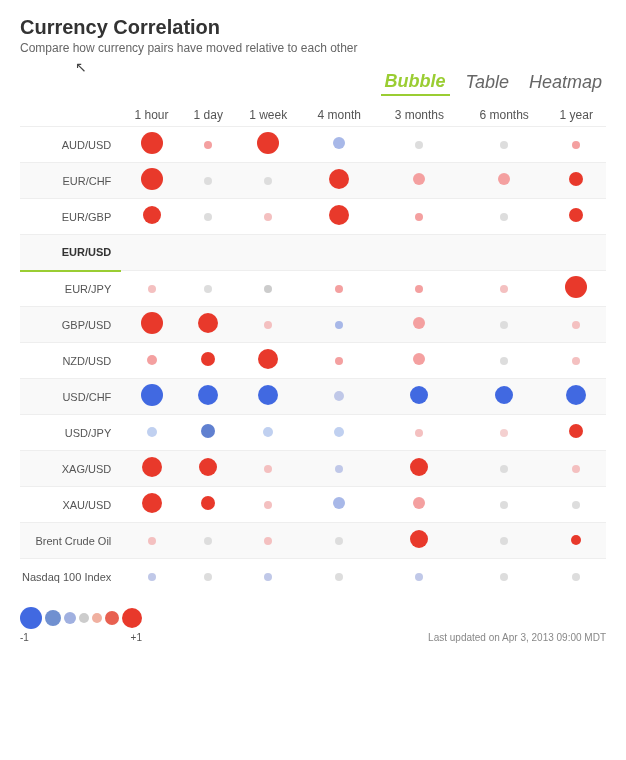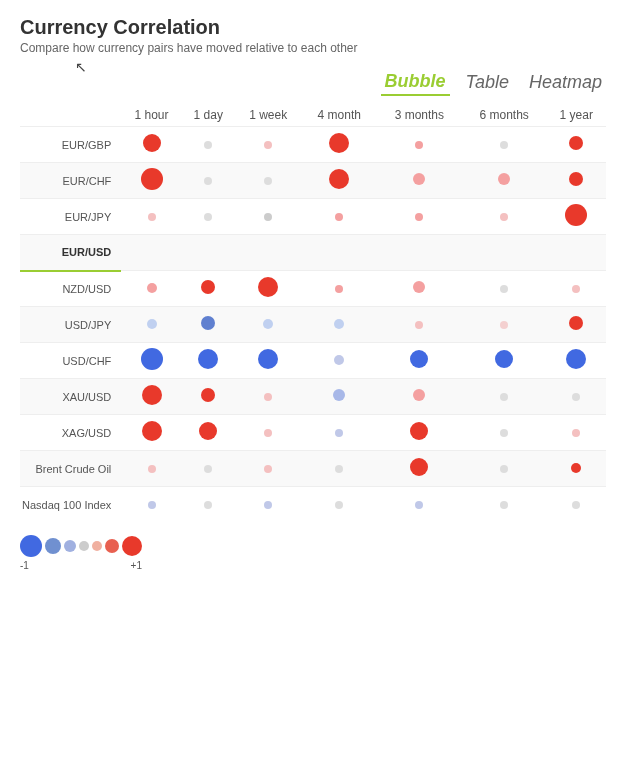--- a/index.html
+++ b/index.html
@@ -51,109 +51,129 @@
         <th>1 hour</th>
         <th>1 day</th>
         <th>1 week</th>
         <th>4 month</th>
         <th>3 months</th>
         <th>6 months</th>
         <th>1 year</th>
       </tr>
     </thead>
     <tbody id="table-body">
+    <tr>
+          <td class="label">AUD/USD</td>
+          <td><span class="bubble" style="width: 22px; height: 22px; background: rgb(232, 57, 43);"></span></td>
+          <td><span class="bubble" style="width: 8px; height: 8px; background: rgb(244, 160, 160);"></span></td>
+          <td><span class="bubble" style="width: 22px; height: 22px; background: rgb(232, 57, 43);"></span></td>
+          <td><span class="bubble" style="width: 12px; height: 12px; background: rgb(168, 184, 232);"></span></td>
+          <td><span class="bubble" style="width: 8px; height: 8px; background: rgb(221, 221, 221);"></span></td>
+          <td><span class="bubble" style="width: 8px; height: 8px; background: rgb(221, 221, 221);"></span></td>
+          <td><span class="bubble" style="width: 8px; height: 8px; background: rgb(244, 160, 160);"></span></td>
+        </tr>
+        <tr>
+          <td class="label">EUR/CHF</td>
+          <td><span class="bubble" style="width: 22px; height: 22px; background: rgb(232, 57, 43);"></span></td>
+          <td><span class="bubble" style="width: 8px; height: 8px; background: rgb(221, 221, 221);"></span></td>
+          <td><span class="bubble" style="width: 8px; height: 8px; background: rgb(221, 221, 221);"></span></td>
+          <td><span class="bubble" style="width: 20px; height: 20px; background: rgb(232, 57, 43);"></span></td>
+          <td><span class="bubble" style="width: 12px; height: 12px; background: rgb(244, 160, 160);"></span></td>
+          <td><span class="bubble" style="width: 12px; height: 12px; background: rgb(244, 160, 160);"></span></td>
+          <td><span class="bubble" style="width: 14px; height: 14px; background: rgb(232, 57, 43);"></span></td>
+        </tr>
         <tr>
           <td class="label">EUR/GBP</td>
           <td><span class="bubble" style="width: 18px; height: 18px; background: rgb(232, 57, 43);"></span></td>
           <td><span class="bubble" style="width: 8px; height: 8px; background: rgb(221, 221, 221);"></span></td>
           <td><span class="bubble" style="width: 8px; height: 8px; background: rgb(244, 192, 192);"></span></td>
           <td><span class="bubble" style="width: 20px; height: 20px; background: rgb(232, 57, 43);"></span></td>
           <td><span class="bubble" style="width: 8px; height: 8px; background: rgb(244, 160, 160);"></span></td>
           <td><span class="bubble" style="width: 8px; height: 8px; background: rgb(221, 221, 221);"></span></td>
           <td><span class="bubble" style="width: 14px; height: 14px; background: rgb(232, 57, 43);"></span></td>
         </tr>
         <tr>
-          <td class="label">EUR/CHF</td>
-          <td><span class="bubble" style="width: 22px; height: 22px; background: rgb(232, 57, 43);"></span></td>
-          <td><span class="bubble" style="width: 8px; height: 8px; background: rgb(221, 221, 221);"></span></td>
-          <td><span class="bubble" style="width: 8px; height: 8px; background: rgb(221, 221, 221);"></span></td>
-          <td><span class="bubble" style="width: 20px; height: 20px; background: rgb(232, 57, 43);"></span></td>
-          <td><span class="bubble" style="width: 12px; height: 12px; background: rgb(244, 160, 160);"></span></td>
-          <td><span class="bubble" style="width: 12px; height: 12px; background: rgb(244, 160, 160);"></span></td>
-          <td><span class="bubble" style="width: 14px; height: 14px; background: rgb(232, 57, 43);"></span></td>
+          <td class="label highlighted">EUR/USD</td>
+          <td></td>
+          <td></td>
+          <td></td>
+          <td></td>
+          <td></td>
+          <td></td>
+          <td></td>
         </tr>
         <tr>
           <td class="label">EUR/JPY</td>
           <td><span class="bubble" style="width: 8px; height: 8px; background: rgb(244, 192, 192);"></span></td>
           <td><span class="bubble" style="width: 8px; height: 8px; background: rgb(221, 221, 221);"></span></td>
           <td><span class="bubble" style="width: 8px; height: 8px; background: rgb(204, 204, 204);"></span></td>
           <td><span class="bubble" style="width: 8px; height: 8px; background: rgb(244, 160, 160);"></span></td>
           <td><span class="bubble" style="width: 8px; height: 8px; background: rgb(244, 160, 160);"></span></td>
           <td><span class="bubble" style="width: 8px; height: 8px; background: rgb(244, 192, 192);"></span></td>
           <td><span class="bubble" style="width: 22px; height: 22px; background: rgb(232, 57, 43);"></span></td>
         </tr>
         <tr>
-          <td class="label highlighted">EUR/USD</td>
-          <td></td>
-          <td></td>
-          <td></td>
-          <td></td>
-          <td></td>
-          <td></td>
-          <td></td>
+          <td class="label">GBP/USD</td>
+          <td><span class="bubble" style="width: 22px; height: 22px; background: rgb(232, 57, 43);"></span></td>
+          <td><span class="bubble" style="width: 20px; height: 20px; background: rgb(232, 57, 43);"></span></td>
+          <td><span class="bubble" style="width: 8px; height: 8px; background: rgb(244, 192, 192);"></span></td>
+          <td><span class="bubble" style="width: 8px; height: 8px; background: rgb(168, 184, 232);"></span></td>
+          <td><span class="bubble" style="width: 12px; height: 12px; background: rgb(244, 160, 160);"></span></td>
+          <td><span class="bubble" style="width: 8px; height: 8px; background: rgb(221, 221, 221);"></span></td>
+          <td><span class="bubble" style="width: 8px; height: 8px; background: rgb(244, 192, 192);"></span></td>
         </tr>
         <tr>
           <td class="label">NZD/USD</td>
           <td><span class="bubble" style="width: 10px; height: 10px; background: rgb(244, 160, 160);"></span></td>
           <td><span class="bubble" style="width: 14px; height: 14px; background: rgb(232, 57, 43);"></span></td>
           <td><span class="bubble" style="width: 20px; height: 20px; background: rgb(232, 57, 43);"></span></td>
           <td><span class="bubble" style="width: 8px; height: 8px; background: rgb(244, 160, 160);"></span></td>
           <td><span class="bubble" style="width: 12px; height: 12px; background: rgb(244, 160, 160);"></span></td>
           <td><span class="bubble" style="width: 8px; height: 8px; background: rgb(221, 221, 221);"></span></td>
           <td><span class="bubble" style="width: 8px; height: 8px; background: rgb(244, 192, 192);"></span></td>
-        </tr>
-        <tr>
-          <td class="label">USD/JPY</td>
-          <td><span class="bubble" style="width: 10px; height: 10px; background: rgb(192, 208, 240);"></span></td>
-          <td><span class="bubble" style="width: 14px; height: 14px; background: rgb(96, 128, 208);"></span></td>
-          <td><span class="bubble" style="width: 10px; height: 10px; background: rgb(192, 208, 240);"></span></td>
-          <td><span class="bubble" style="width: 10px; height: 10px; background: rgb(192, 208, 240);"></span></td>
-          <td><span class="bubble" style="width: 8px; height: 8px; background: rgb(244, 192, 192);"></span></td>
-          <td><span class="bubble" style="width: 8px; height: 8px; background: rgb(244, 208, 208);"></span></td>
-          <td><span class="bubble" style="width: 14px; height: 14px; background: rgb(232, 57, 43);"></span></td>
         </tr>
         <tr>
           <td class="label">USD/CHF</td>
           <td><span class="bubble" style="width: 22px; height: 22px; background: rgb(65, 105, 225);"></span></td>
           <td><span class="bubble" style="width: 20px; height: 20px; background: rgb(65, 105, 225);"></span></td>
           <td><span class="bubble" style="width: 20px; height: 20px; background: rgb(65, 105, 225);"></span></td>
           <td><span class="bubble" style="width: 10px; height: 10px; background: rgb(192, 200, 232);"></span></td>
           <td><span class="bubble" style="width: 18px; height: 18px; background: rgb(65, 105, 225);"></span></td>
           <td><span class="bubble" style="width: 18px; height: 18px; background: rgb(65, 105, 225);"></span></td>
           <td><span class="bubble" style="width: 20px; height: 20px; background: rgb(65, 105, 225);"></span></td>
         </tr>
         <tr>
+          <td class="label">USD/JPY</td>
+          <td><span class="bubble" style="width: 10px; height: 10px; background: rgb(192, 208, 240);"></span></td>
+          <td><span class="bubble" style="width: 14px; height: 14px; background: rgb(96, 128, 208);"></span></td>
+          <td><span class="bubble" style="width: 10px; height: 10px; background: rgb(192, 208, 240);"></span></td>
+          <td><span class="bubble" style="width: 10px; height: 10px; background: rgb(192, 208, 240);"></span></td>
+          <td><span class="bubble" style="width: 8px; height: 8px; background: rgb(244, 192, 192);"></span></td>
+          <td><span class="bubble" style="width: 8px; height: 8px; background: rgb(244, 208, 208);"></span></td>
+          <td><span class="bubble" style="width: 14px; height: 14px; background: rgb(232, 57, 43);"></span></td>
+        </tr>
+        <tr>
+          <td class="label">XAG/USD</td>
+          <td><span class="bubble" style="width: 20px; height: 20px; background: rgb(232, 57, 43);"></span></td>
+          <td><span class="bubble" style="width: 18px; height: 18px; background: rgb(232, 57, 43);"></span></td>
+          <td><span class="bubble" style="width: 8px; height: 8px; background: rgb(244, 192, 192);"></span></td>
+          <td><span class="bubble" style="width: 8px; height: 8px; background: rgb(192, 200, 232);"></span></td>
+          <td><span class="bubble" style="width: 18px; height: 18px; background: rgb(232, 57, 43);"></span></td>
+          <td><span class="bubble" style="width: 8px; height: 8px; background: rgb(221, 221, 221);"></span></td>
+          <td><span class="bubble" style="width: 8px; height: 8px; background: rgb(244, 192, 192);"></span></td>
+        </tr>
+        <tr>
           <td class="label">XAU/USD</td>
           <td><span class="bubble" style="width: 20px; height: 20px; background: rgb(232, 57, 43);"></span></td>
           <td><span class="bubble" style="width: 14px; height: 14px; background: rgb(232, 57, 43);"></span></td>
           <td><span class="bubble" style="width: 8px; height: 8px; background: rgb(244, 192, 192);"></span></td>
           <td><span class="bubble" style="width: 12px; height: 12px; background: rgb(168, 184, 232);"></span></td>
           <td><span class="bubble" style="width: 12px; height: 12px; background: rgb(244, 160, 160);"></span></td>
           <td><span class="bubble" style="width: 8px; height: 8px; background: rgb(221, 221, 221);"></span></td>
           <td><span class="bubble" style="width: 8px; height: 8px; background: rgb(221, 221, 221);"></span></td>
-        </tr>
-        <tr>
-          <td class="label">XAG/USD</td>
-          <td><span class="bubble" style="width: 20px; height: 20px; background: rgb(232, 57, 43);"></span></td>
-          <td><span class="bubble" style="width: 18px; height: 18px; background: rgb(232, 57, 43);"></span></td>
-          <td><span class="bubble" style="width: 8px; height: 8px; background: rgb(244, 192, 192);"></span></td>
-          <td><span class="bubble" style="width: 8px; height: 8px; background: rgb(192, 200, 232);"></span></td>
-          <td><span class="bubble" style="width: 18px; height: 18px; background: rgb(232, 57, 43);"></span></td>
-          <td><span class="bubble" style="width: 8px; height: 8px; background: rgb(221, 221, 221);"></span></td>
-          <td><span class="bubble" style="width: 8px; height: 8px; background: rgb(244, 192, 192);"></span></td>
         </tr>
         <tr>
           <td class="label">Brent Crude Oil</td>
           <td><span class="bubble" style="width: 8px; height: 8px; background: rgb(244, 192, 192);"></span></td>
           <td><span class="bubble" style="width: 8px; height: 8px; background: rgb(221, 221, 221);"></span></td>
           <td><span class="bubble" style="width: 8px; height: 8px; background: rgb(244, 192, 192);"></span></td>
           <td><span class="bubble" style="width: 8px; height: 8px; background: rgb(221, 221, 221);"></span></td>
           <td><span class="bubble" style="width: 18px; height: 18px; background: rgb(232, 57, 43);"></span></td>
           <td><span class="bubble" style="width: 8px; height: 8px; background: rgb(221, 221, 221);"></span></td>
           <td><span class="bubble" style="width: 10px; height: 10px; background: rgb(232, 57, 43);"></span></td>
@@ -180,14 +200,15 @@
           <span class="bubble" style="width: 10px; height: 10px; background: rgb(204, 204, 204);"></span>
           <span class="bubble" style="width: 10px; height: 10px; background: rgb(240, 176, 160);"></span>
           <span class="bubble" style="width: 14px; height: 14px; background: rgb(232, 96, 80);"></span>
           <span class="bubble" style="width: 20px; height: 20px; background: rgb(232, 57, 43);"></span>
         </div>
       <div class="legend-labels">
         <span>-1</span>
         <span>+1</span>
       </div>
     </div>
+    <div class="last-updated">Last updated on Apr 3, 2013 09:00 MDT</div>
   </div>
 </div>
 
 </body></html>

